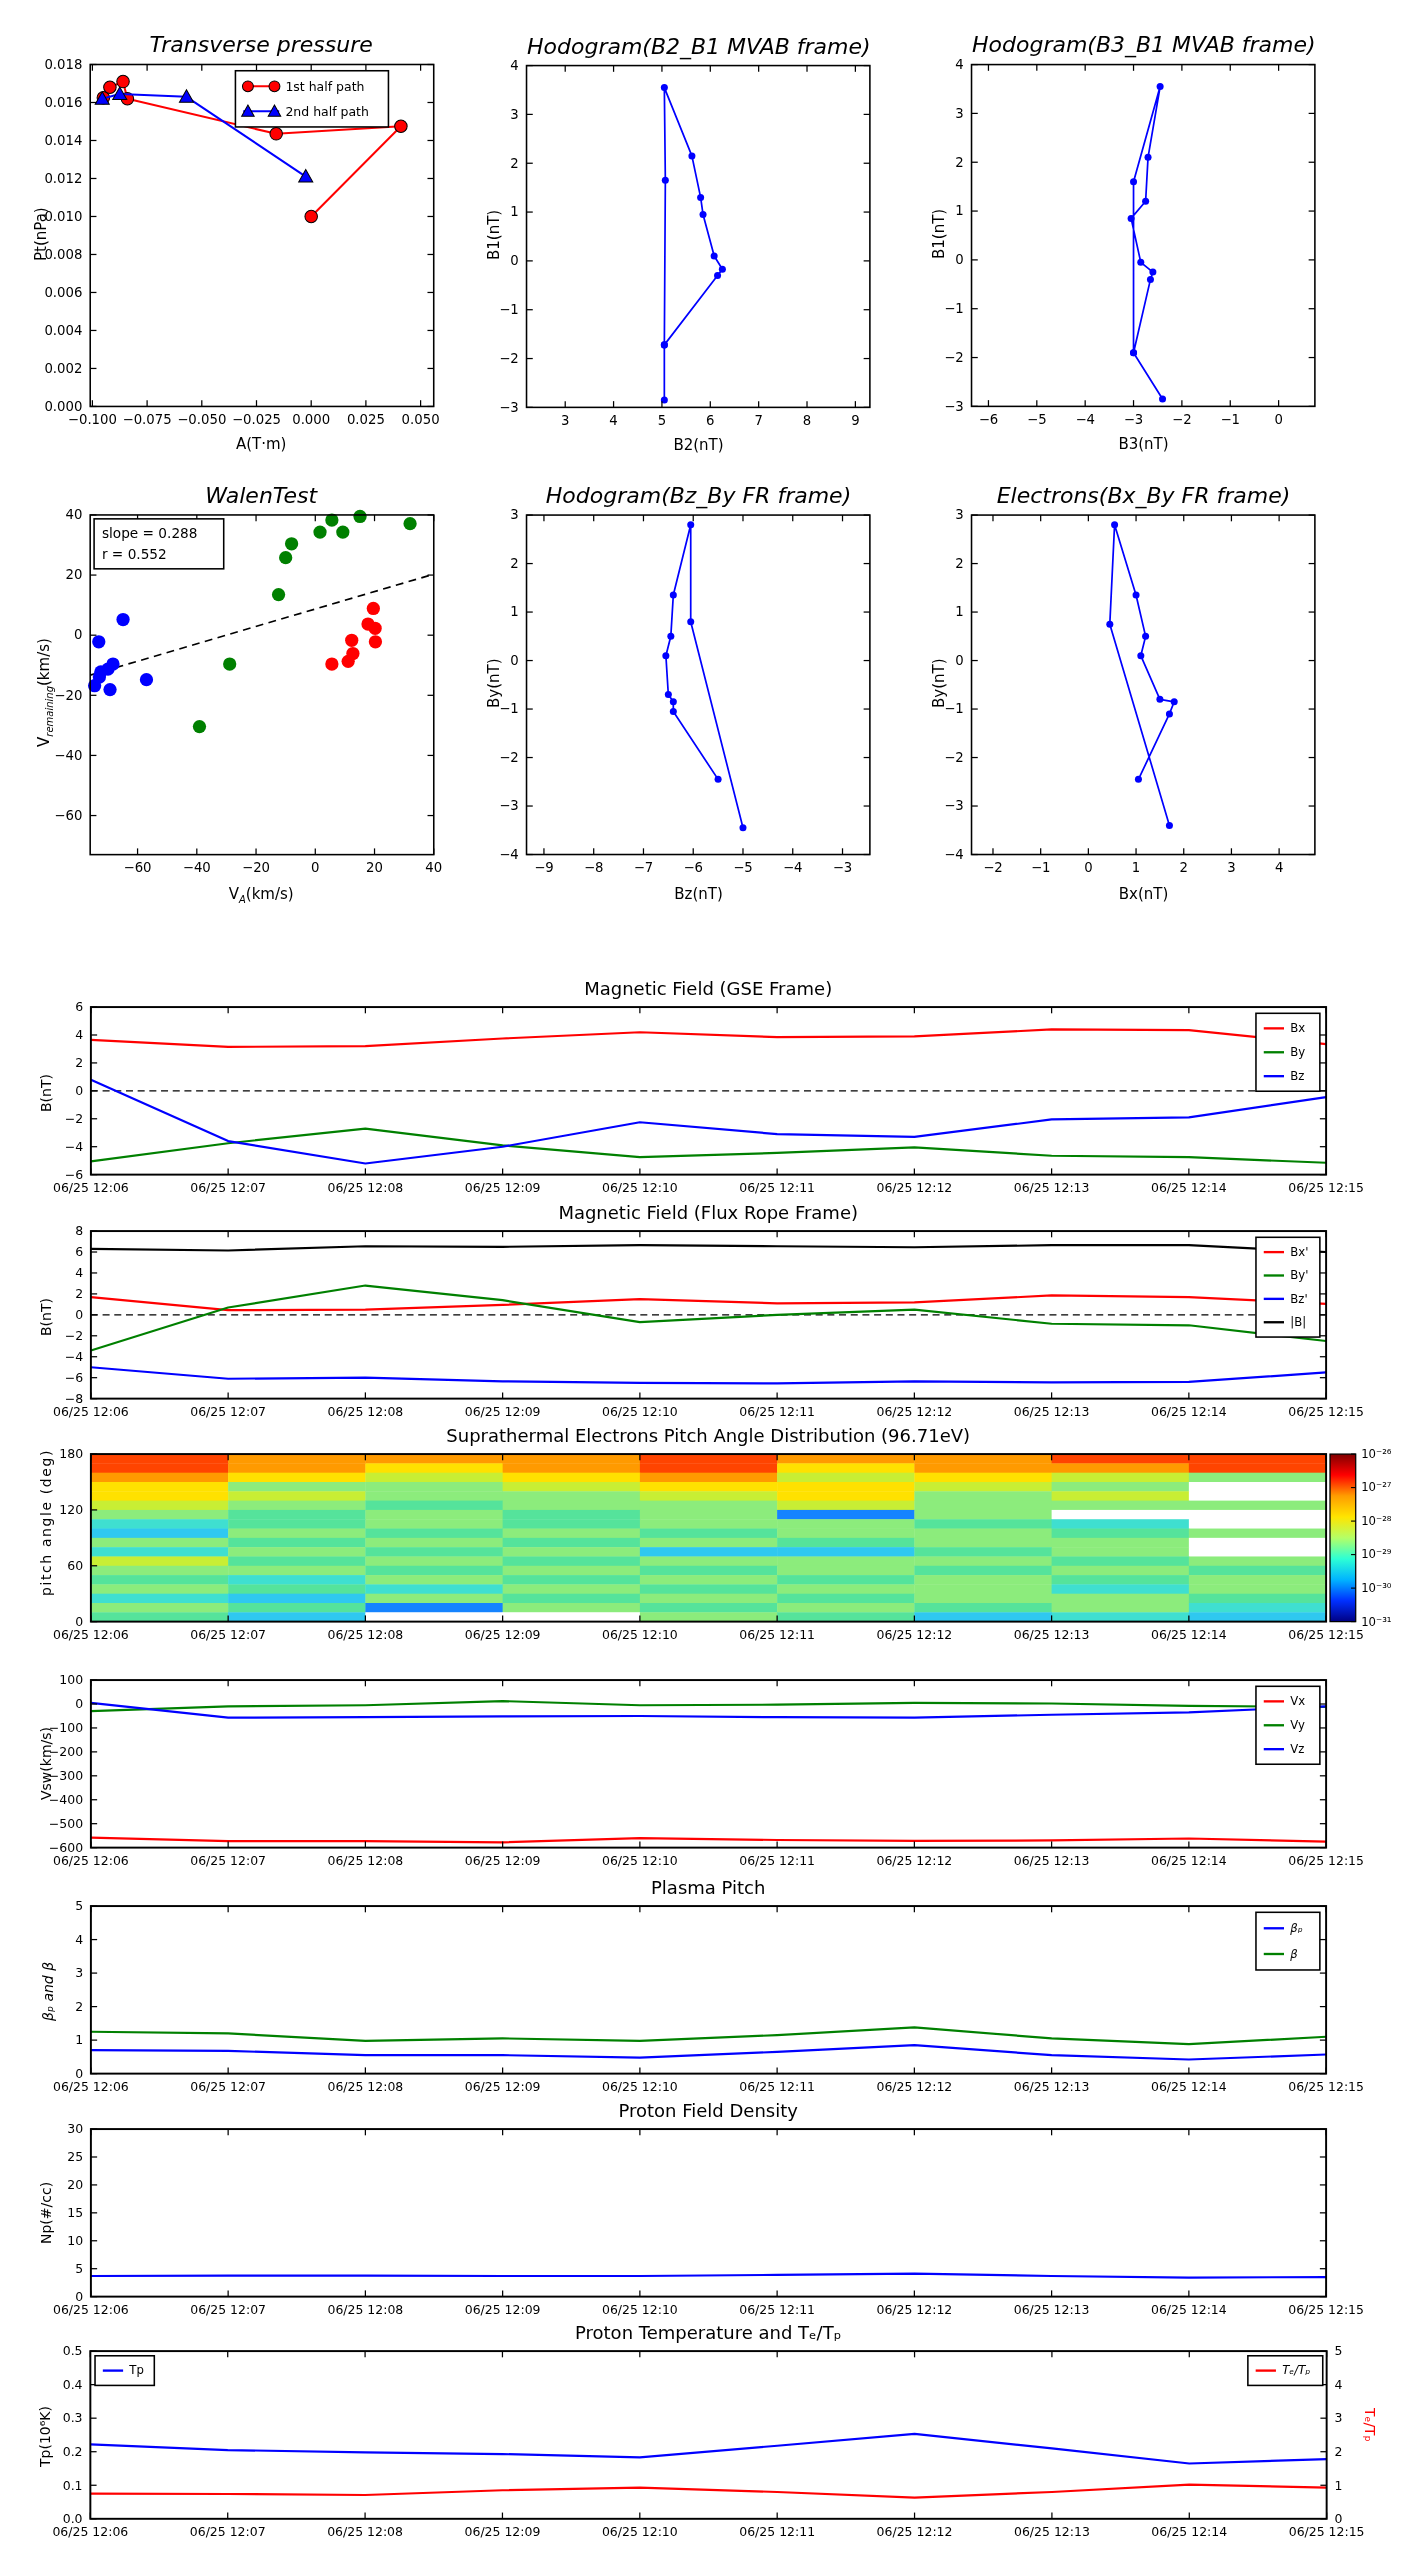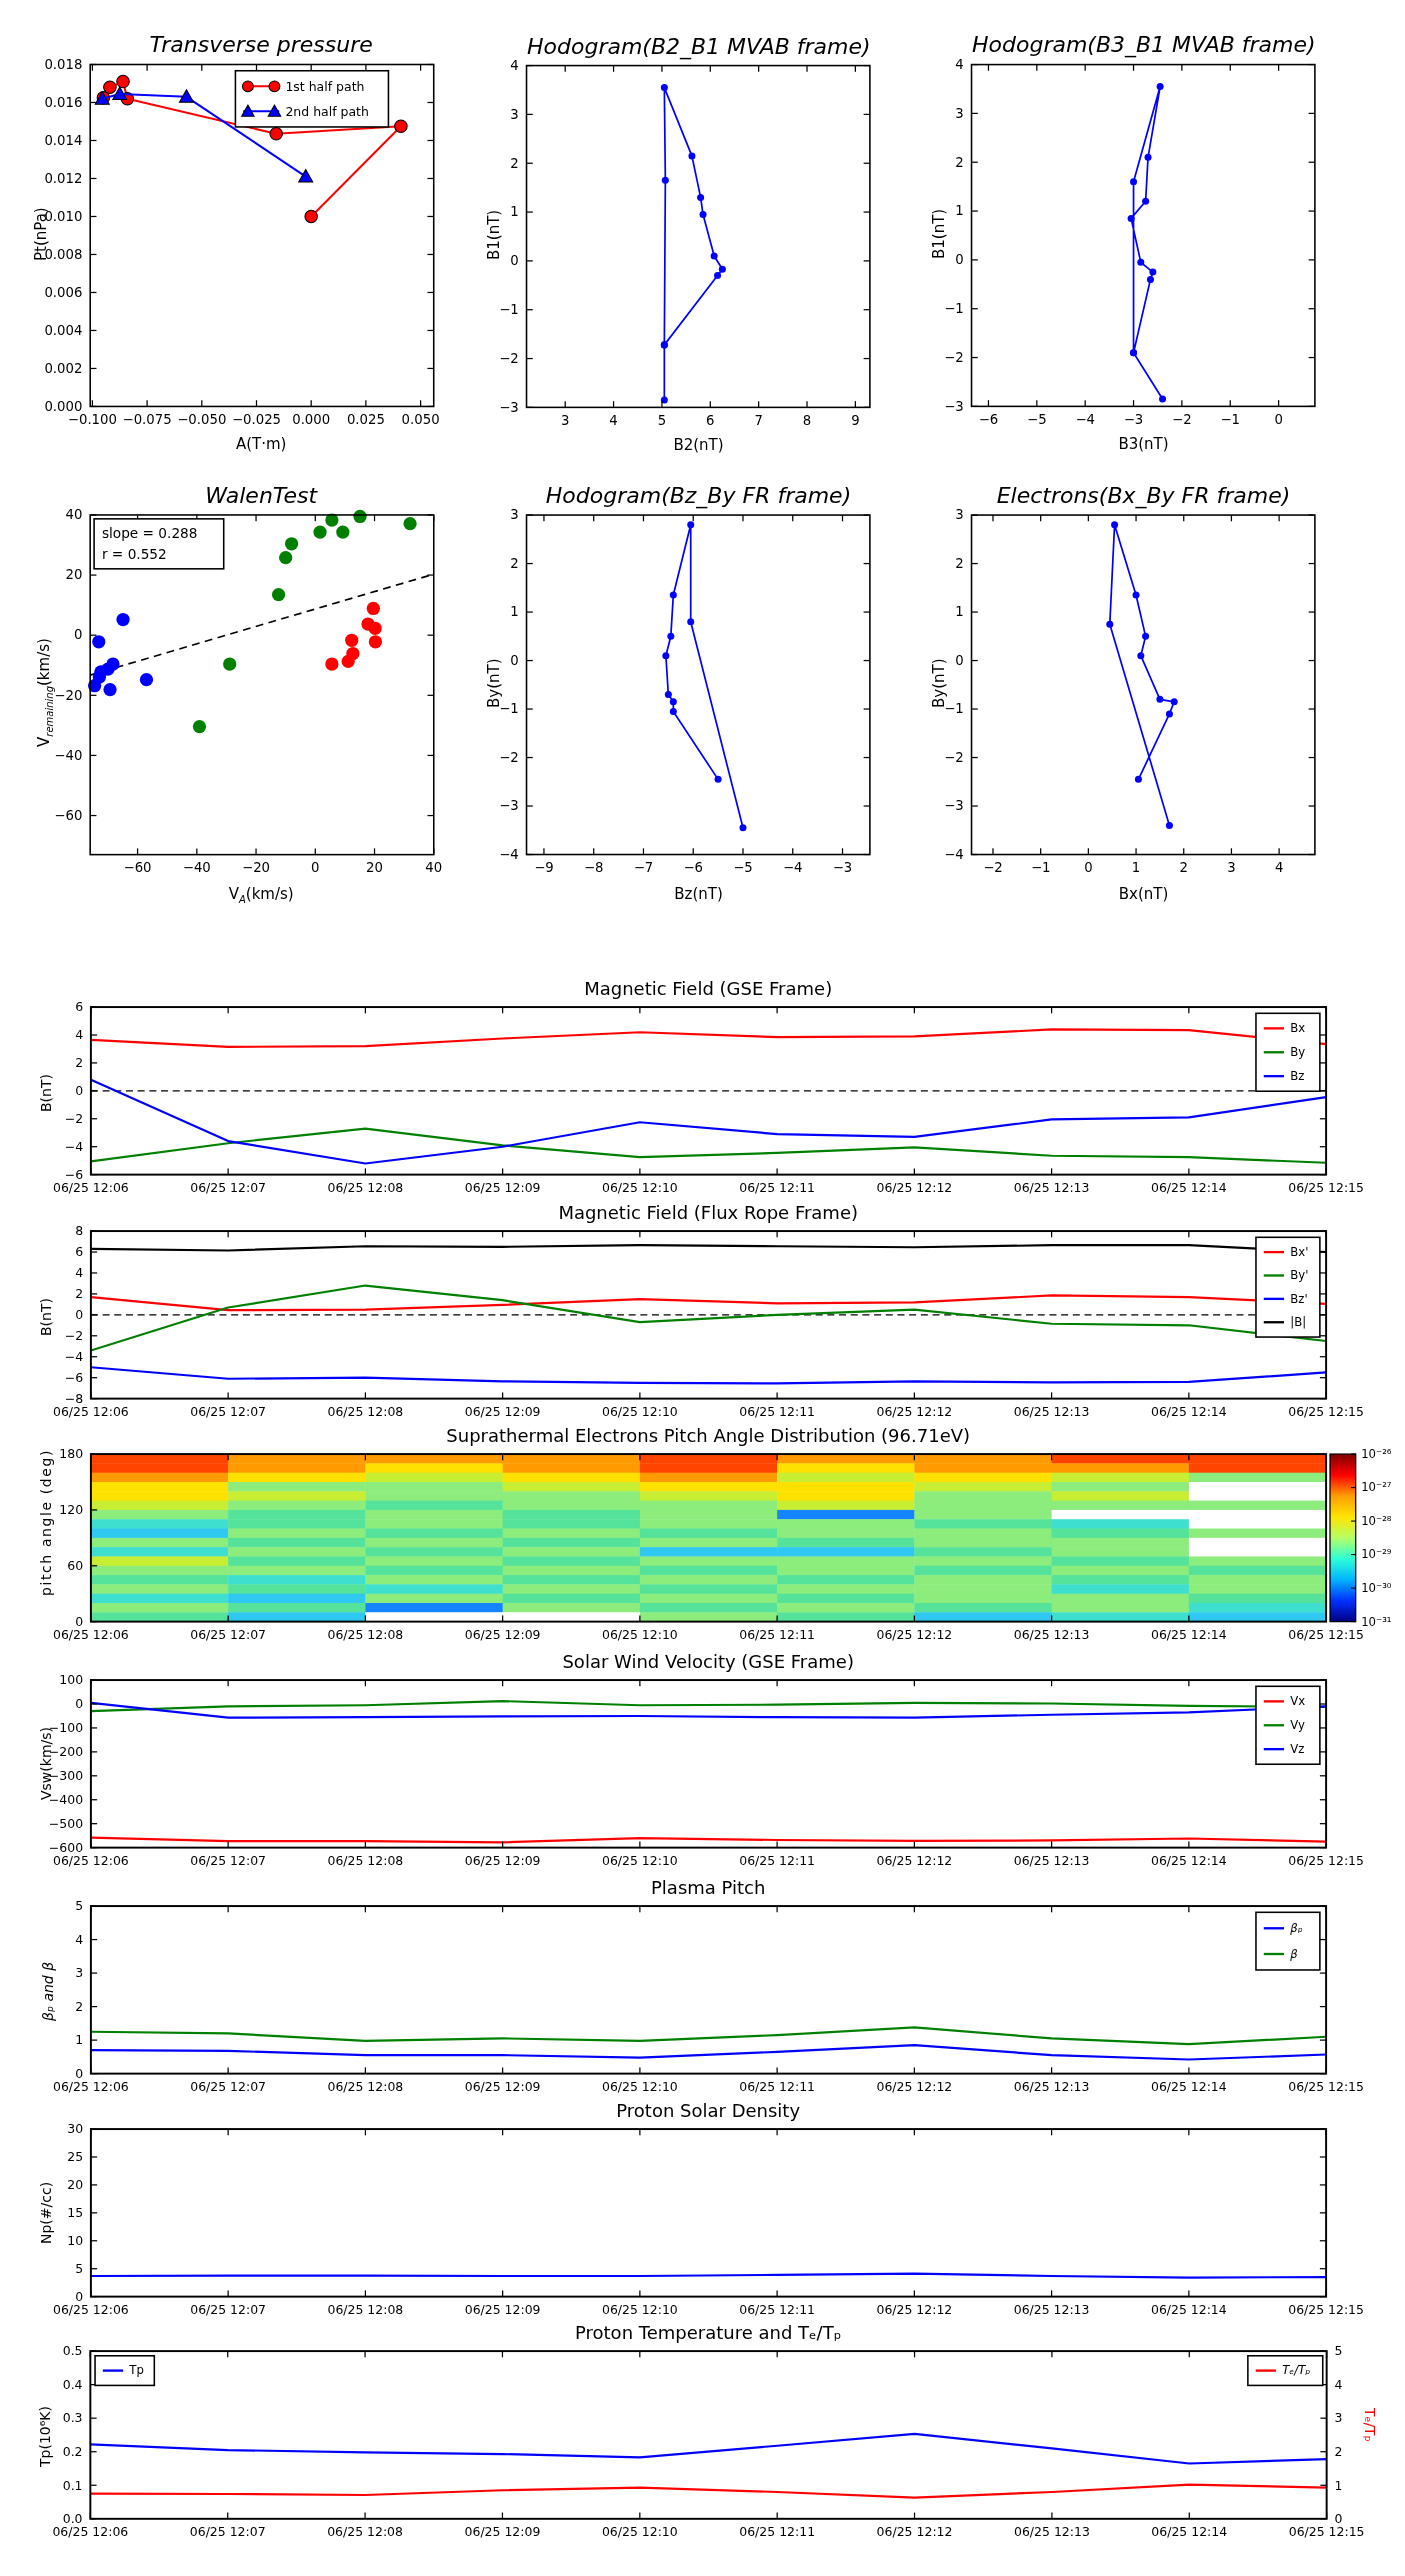--- a/index.html
+++ b/index.html
@@ -820,21 +820,20 @@
         <line x1="1717" y1="174" x2="1723" y2="174" stroke="#000" stroke-width="1.4"></line>
         <text x="1730" y="179" text-anchor="start" font-size="15">10⁻²⁹</text>
         <line x1="1717" y1="217" x2="1723" y2="217" stroke="#000" stroke-width="1.4"></line>
         <text x="1730" y="222" text-anchor="start" font-size="15">10⁻³⁰</text>
         <line x1="1717" y1="260" x2="1723" y2="260" stroke="#000" stroke-width="1.4"></line>
         <text x="1730" y="265" text-anchor="start" font-size="15">10⁻³¹</text>
       </svg>
   </div>
 
   <div class="p" style="left:11.7px;top:1645px;width:1393px;height:226px;">
-    <div class="ptitle t2" style="left:78px;top:6.2px;width:1237px;">Solar Wind Velocity (GSE Frame)</div>
     <div class="ylab ylab-ts" style="left:26.5px;top:155px;">Vsw(km/s)</div>
     <svg class="plot" id="svg-vsw" width="1393" height="226" viewBox="0 0 1785 290">
         <path d="M 100.0 247.1 L 276.1 251.7 L 452.2 251.7 L 628.3 253.2 L 804.4 247.7 L 980.6 250.2 L 1156.7 251.4 L 1332.8 250.8 L 1508.9 248.3 L 1685.0 252.3" fill="none" stroke="#ff0000" stroke-width="2.8" stroke-linejoin="round"></path>
         <path d="M 100.0 84.9 L 276.1 78.8 L 452.2 77.3 L 628.3 72.0 L 804.4 77.3 L 980.6 76.6 L 1156.7 74.2 L 1332.8 75.1 L 1508.9 78.2 L 1685.0 79.4" fill="none" stroke="#008000" stroke-width="2.8" stroke-linejoin="round"></path>
         <path d="M 100.0 74.2 L 276.1 93.2 L 452.2 92.6 L 628.3 91.7 L 804.4 91.1 L 980.6 92.6 L 1156.7 93.2 L 1332.8 89.5 L 1508.9 86.5 L 1685.0 78.8" fill="none" stroke="#0000ff" stroke-width="2.8" stroke-linejoin="round"></path>
         <rect x="100" y="45" width="1585" height="215" fill="none" stroke="#000" stroke-width="2.5"></rect>
         <line x1="100" y1="260" x2="100" y2="252" stroke="#000" stroke-width="1.6"></line>
         <line x1="100" y1="45" x2="100" y2="53" stroke="#000" stroke-width="1.6"></line>
         <text x="100" y="282" text-anchor="middle" font-size="16">06/25 12:06</text>
         <line x1="276.1111111111111" y1="260" x2="276.1111111111111" y2="252" stroke="#000" stroke-width="1.6"></line>
@@ -955,21 +954,21 @@
         <text x="90" y="50.5" text-anchor="end" font-size="16">5</text>
         <rect x="1595" y="53" width="82" height="74" fill="#fff" stroke="#000" stroke-width="2"></rect>
         <line x1="1605" y1="73.5" x2="1631" y2="73.5" stroke="#0000ff" stroke-width="3"></line>
         <text x="1639" y="78.5" font-size="15" font-style="italic">βₚ</text>
         <line x1="1605" y1="106.5" x2="1631" y2="106.5" stroke="#008000" stroke-width="3"></line>
         <text x="1639" y="111.5" font-size="15" font-style="italic">β</text>
       </svg>
   </div>
 
   <div class="p" style="left:11.7px;top:2094px;width:1393px;height:226px;">
-    <div class="ptitle t2" style="left:78px;top:6.2px;width:1237px;">Proton Solar Density</div>
+    <div class="ptitle t2" style="left:78px;top:6.2px;width:1237px;">Proton Field Density</div>
     <div class="ylab ylab-ts" style="left:26.5px;top:150px;">Np(#/cc)</div>
     <svg class="plot" id="svg-np" width="1393" height="226" viewBox="0 0 1785 290">
         <path d="M 100.0 233.5 L 276.1 233.1 L 452.2 233.1 L 628.3 233.5 L 804.4 233.5 L 980.6 232.1 L 1156.7 230.6 L 1332.8 233.5 L 1508.9 235.6 L 1685.0 234.9" fill="none" stroke="#0000ff" stroke-width="2.8" stroke-linejoin="round"></path>
         <rect x="100" y="45" width="1585" height="215" fill="none" stroke="#000" stroke-width="2.5"></rect>
         <line x1="100" y1="260" x2="100" y2="252" stroke="#000" stroke-width="1.6"></line>
         <line x1="100" y1="45" x2="100" y2="53" stroke="#000" stroke-width="1.6"></line>
         <text x="100" y="282" text-anchor="middle" font-size="16">06/25 12:06</text>
         <line x1="276.1111111111111" y1="260" x2="276.1111111111111" y2="252" stroke="#000" stroke-width="1.6"></line>
         <line x1="276.1111111111111" y1="45" x2="276.1111111111111" y2="53" stroke="#000" stroke-width="1.6"></line>
         <text x="276.1111111111111" y="282" text-anchor="middle" font-size="16">06/25 12:07</text>

